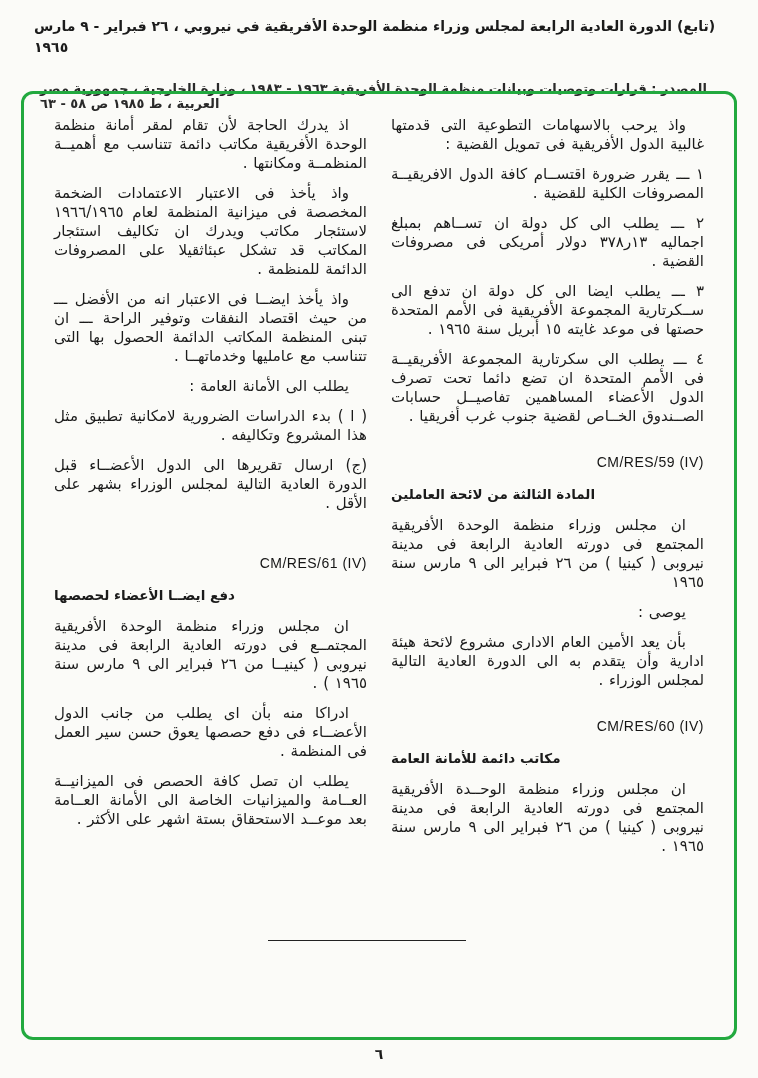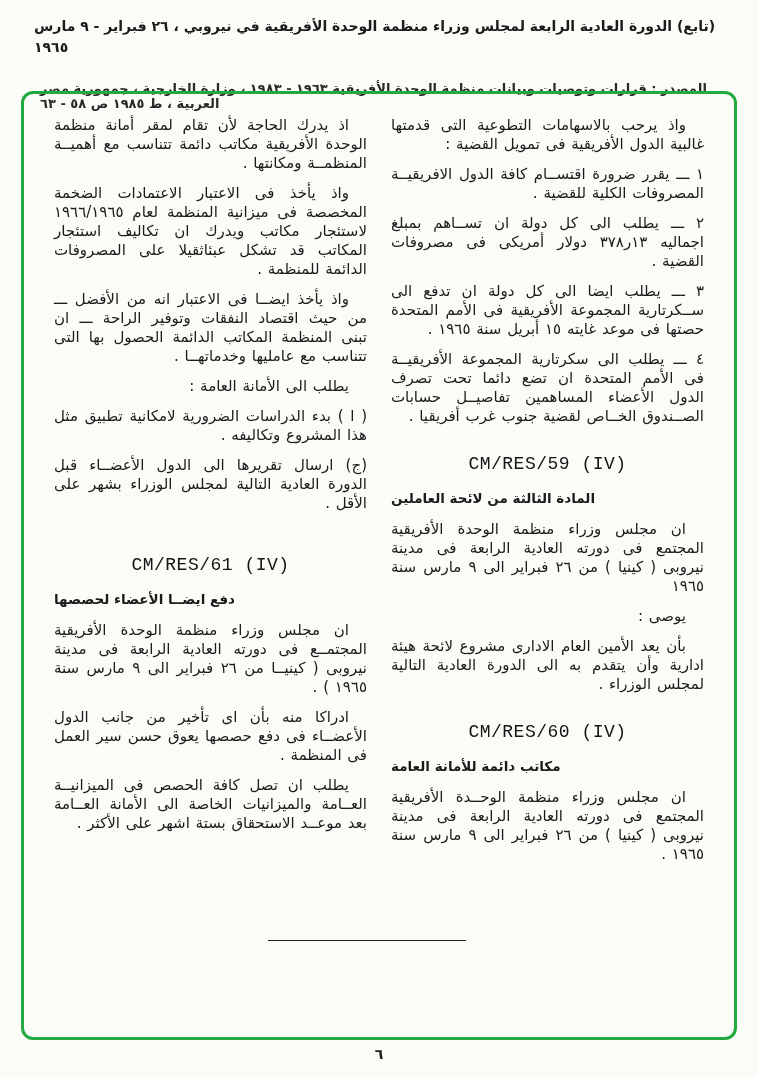--- a/index.html
+++ b/index.html
@@ -39,23 +39,23 @@
     word-spacing: 1px;
   }
   .para { text-indent: 18px; }
   .item { text-indent: 0; }
   .heading {
     direction: rtl; text-align: left;
     font-size: 13.5px; font-weight: bold;
     margin: 6px 0 14px 0;
   }
   .rescode {
-    direction: ltr; text-align: center;
-    font-family: Liberation Mono, monospace;
-    font-size: 18px; letter-spacing: 0.5px;
+    direction: ltr; text-align: right;
+    font-family: Liberation Sans, sans-serif;
+    font-size: 14px; letter-spacing: 0.5px;
     margin: 28px 0 16px 0;
     color: #151515;
   }
   .rescode.gap-xl { margin-top: 42px; }
   
   .divider {
     position: absolute; left: 244px; top: 846px;
     width: 198px; border-top: 1.5px solid #222;
   }
   .page-number {
@@ -95,21 +95,21 @@
       <section class="column">
         <p class="para">اذ يدرك الحاجة لأن تقام لمقر أمانة منظمة الوحدة الأفريقية مكاتب دائمة تتناسب مع أهميــة المنظمــة ومكانتها .</p>
         <p class="para">واذ يأخذ فى الاعتبار الاعتمادات الضخمة المخصصة فى ميزانية المنظمة لعام ١٩٦٦/١٩٦٥ لاستئجار مكاتب ويدرك ان تكاليف استئجار المكاتب قد تشكل عبئاثقيلا على المصروفات الدائمة للمنظمة .</p>
         <p class="para">واذ يأخذ ايضــا فى الاعتبار انه من الأفضل ـــ من حيث اقتصاد النفقات وتوفير الراحة ـــ ان تبنى المنظمة المكاتب الدائمة الحصول بها التى تتناسب مع عامليها وخدماتهــا .</p>
         <p class="para">يطلب الى الأمانة العامة :</p>
         <p class="item">( ا ) بدء الدراسات الضرورية لامكانية تطبيق مثل هذا المشروع وتكاليفه .</p>
         <p class="item">(ج) ارسال تقريرها الى الدول الأعضــاء قبل الدورة العادية التالية لمجلس الوزراء بشهر على الأقل .</p>
         <div class="rescode gap-xl">CM/RES/61 (IV)</div>
         <h2 class="heading">دفع ايضــا الأعضاء لحصصها</h2>
         <p class="para">ان مجلس وزراء منظمة الوحدة الأفريقية المجتمــع فى دورته العادية الرابعة فى مدينة نيروبى ( كينيــا من ٢٦ فبراير الى ٩ مارس سنة ١٩٦٥ ) .</p>
-        <p class="para">ادراكا منه بأن اى تأخير من جانب الدول الأعضــاء فى دفع حصصها يعوق حسن سير العمل فى المنظمة .</p>
+        <p class="para">ادراكا منه بأن اى يطلب من جانب الدول الأعضــاء فى دفع حصصها يعوق حسن سير العمل فى المنظمة .</p>
         <p class="para">يطلب ان تصل كافة الحصص فى الميزانيــة العــامة والميزانيات الخاصة الى الأمانة العــامة بعد موعــد الاستحقاق بستة اشهر على الأكثر .</p>
       </section>
 
     </div>
 
     <div class="divider"></div>
   </div>
 
   <div class="page-number">٦</div>
 

